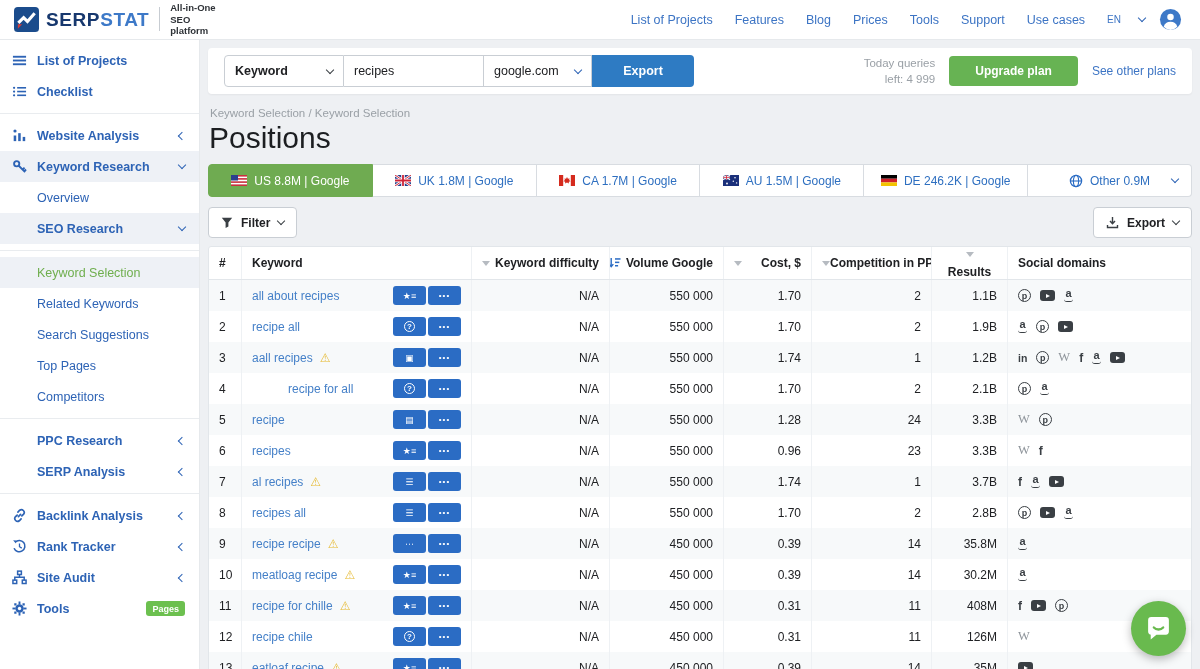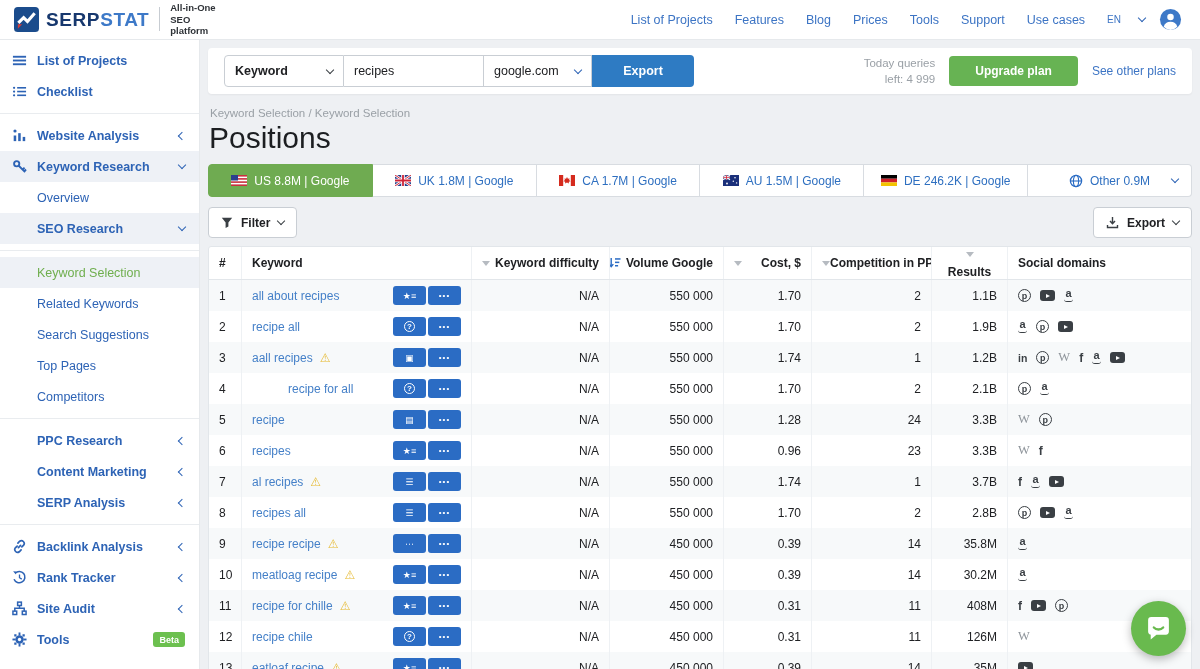--- a/index.html
+++ b/index.html
@@ -245,24 +245,20 @@
         </div>
         <div class="side-item indent">
           <span class="lbl">Competitors</span>
         </div>
         <div class="side-divider"></div>
         <div class="side-item indent bold">
           <span class="lbl">PPC Research</span>
           <i class="chev left"></i>
         </div>
         <div class="side-item indent bold">
-          <span class="lbl">Content Marketing</span>
-          <i class="chev left"></i>
-        </div>
-        <div class="side-item indent bold">
           <span class="lbl">SERP Analysis</span>
           <i class="chev left"></i>
         </div>
         <div class="side-divider"></div>
         <div class="side-item bold">
           <span class="icon">
             <svg width="15" height="15" viewBox="0 0 16 16">
               <g stroke="#2d63b5" stroke-width="1.8" fill="none" stroke-linecap="round">
                 <path d="M6.8 9.2l2.4-2.4"></path>
                 <path d="M5.5 7.5L3.6 9.4a3 3 0 0 0 4.2 4.2l1.9-1.9"></path>
@@ -311,21 +307,21 @@
                 <rect x="12.3" y="7" width="3.2" height="2"></rect>
                 <rect x="2.4" y="2.4" width="2.4" height="2.4"></rect>
                 <rect x="11.2" y="2.4" width="2.4" height="2.4"></rect>
                 <rect x="2.4" y="11.2" width="2.4" height="2.4"></rect>
                 <rect x="11.2" y="11.2" width="2.4" height="2.4"></rect>
               </g>
               <circle cx="8" cy="8" r="1.8" fill="#fff"></circle>
             </svg>
           </span>
           <span class="lbl">Tools</span>
-          <span class="beta">Beta</span>
+          <span class="beta">Pages</span>
         </div>
       </aside>
 
     <main class="main">
       <section class="search-panel">
         <div class="sp-left">
           <div class="select kw-select">
             <span>Keyword</span>
             <i class="chev down dark"></i>
           </div>

